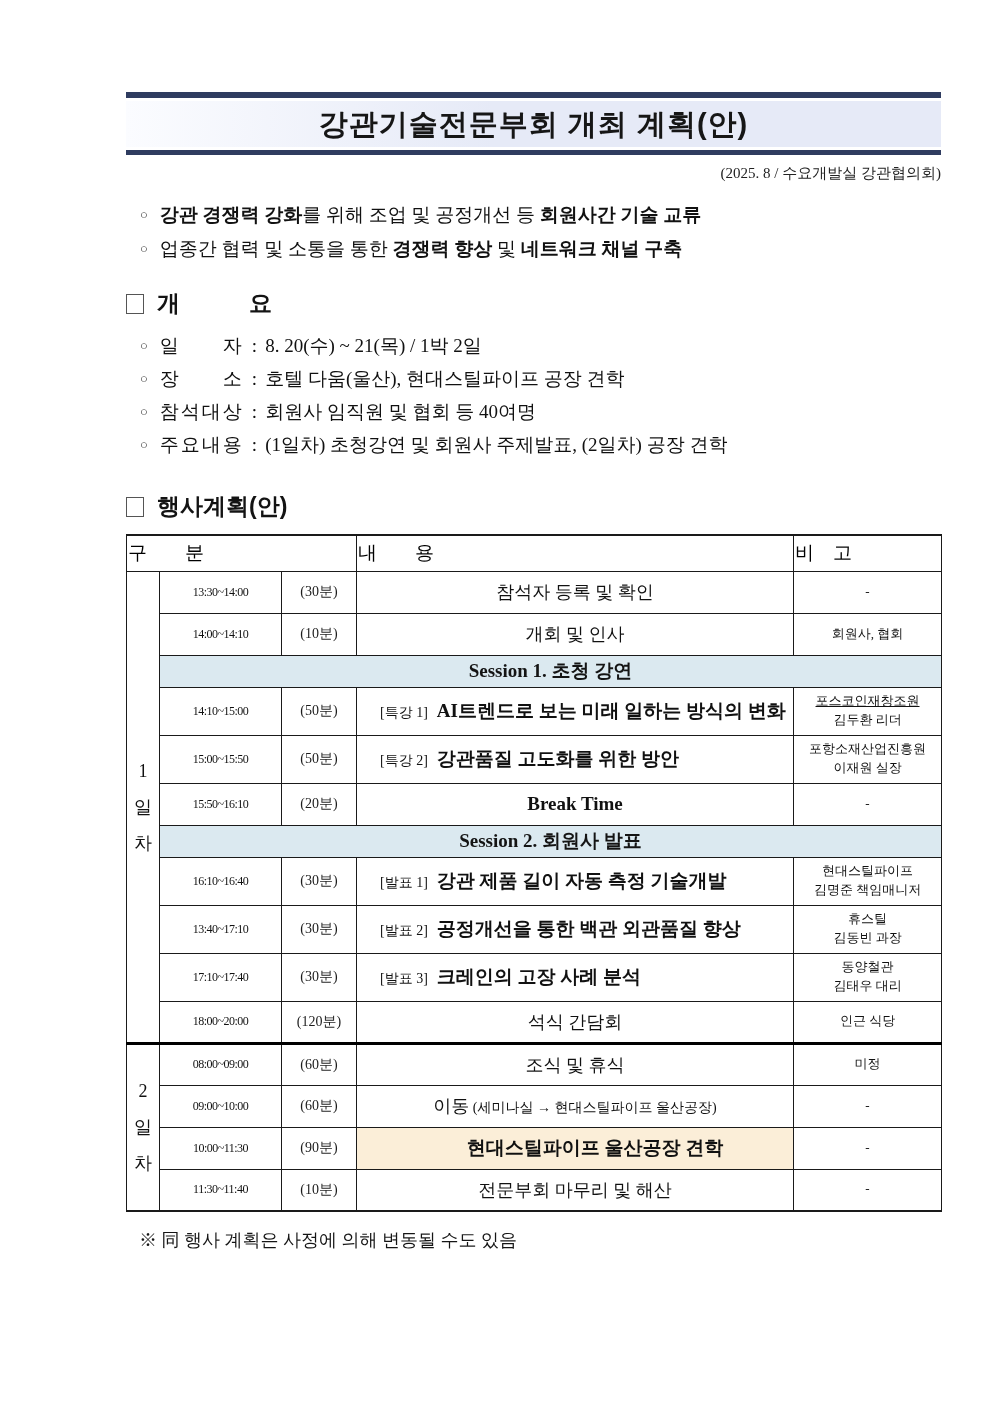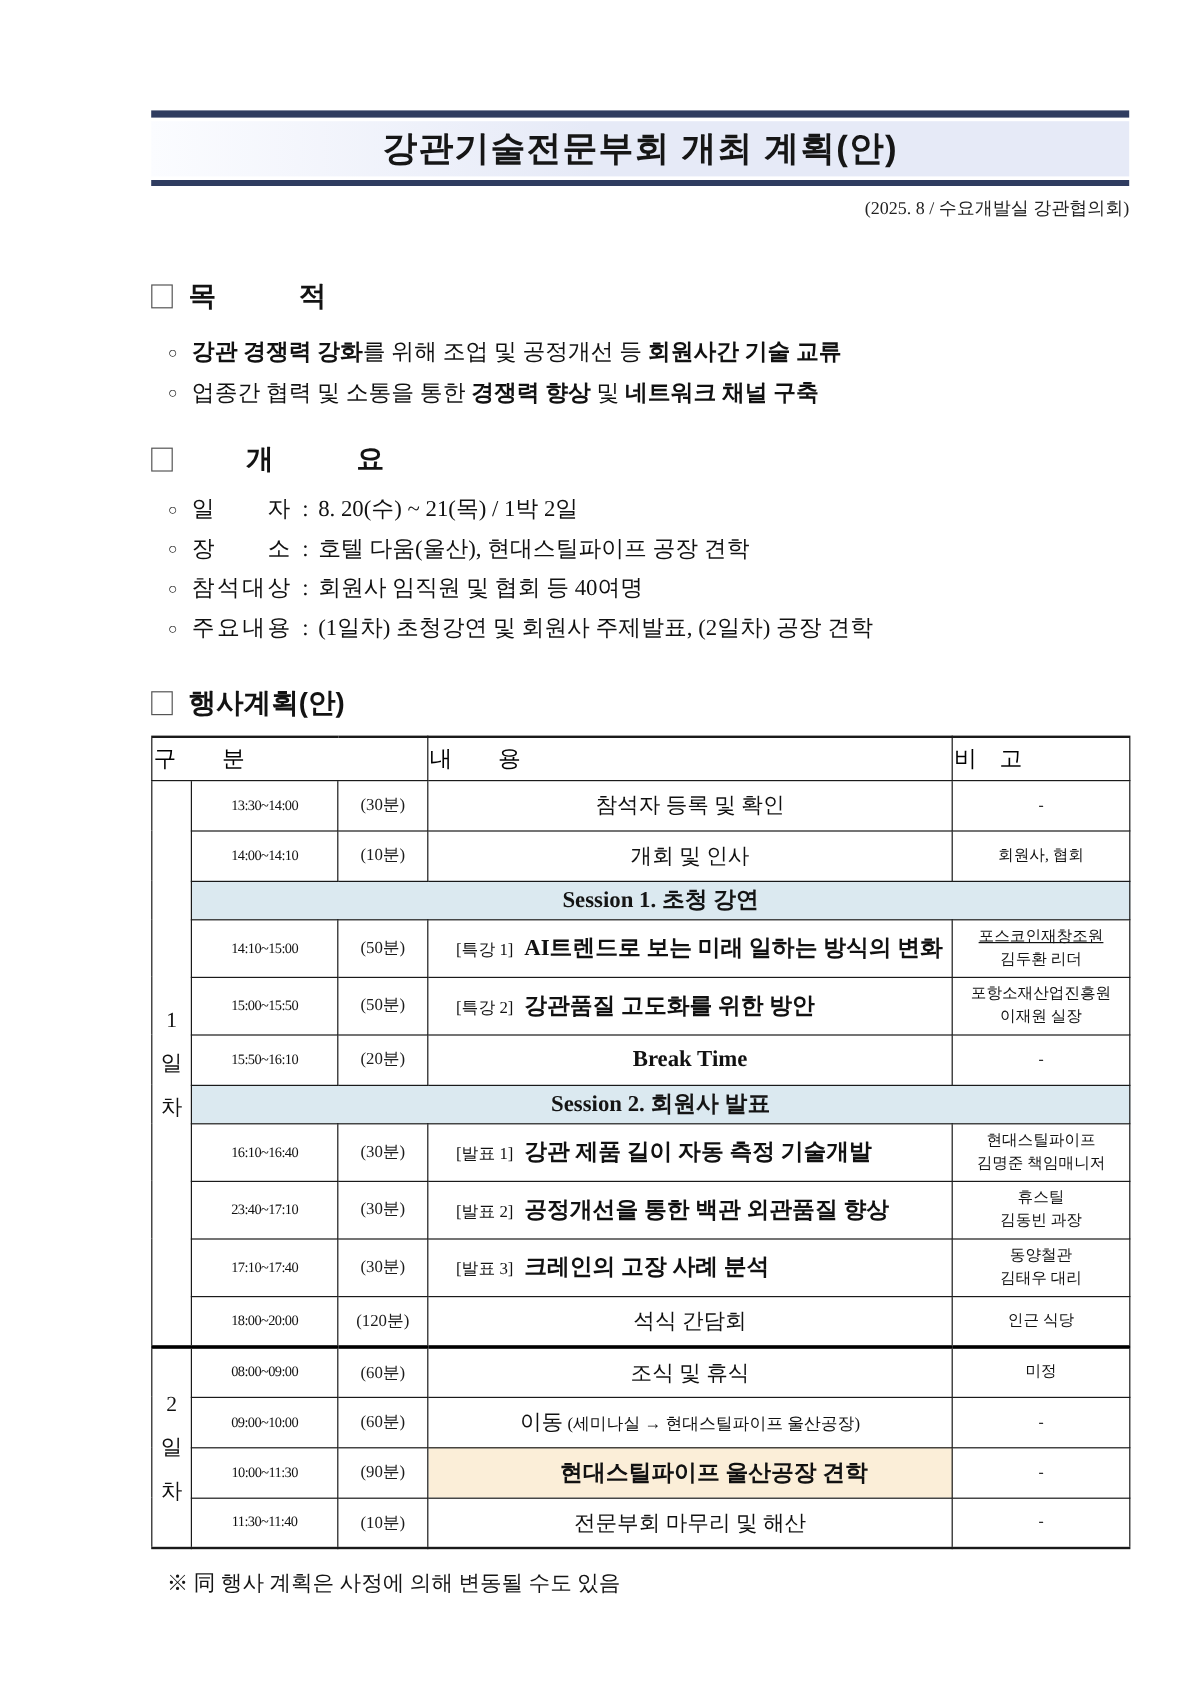--- a/index.html
+++ b/index.html
@@ -25,21 +25,21 @@
   .sec-h{
     display:flex;align-items:center;
     font-family:"Liberation Sans","DejaVu Sans",sans-serif;
     font-weight:bold;font-size:23px;color:#131313;
   }
   .sec-h .sq{
     display:inline-block;width:16px;height:18px;border:1.5px solid #555;
     margin-right:13px;flex:0 0 auto;
   }
   .h-purpose{margin-top:48px;}
-  .h-overview{margin-top:22px;gap:48px;}
+  .h-overview{margin-top:22px;}
   .h-plan{margin-top:30px;}
   
   .blist{margin-top:15px;padding-left:14px;}
   .bitem{font-size:19px;line-height:34px;color:#111;display:flex;}
   .bitem .circ{font-size:13px;margin:0 12px 0 0;line-height:34px;color:#222;flex:0 0 auto;}
   .bitem b{font-weight:bold;}
   .olist{margin-top:10px;padding-left:14px;}
   .oitem{font-size:19px;line-height:33px;display:flex;}
   .oitem .circ{font-size:13px;margin-right:12px;line-height:33px;color:#222;flex:0 0 auto;}
   .oitem .lbl{letter-spacing:2px;white-space:pre;}
@@ -81,24 +81,20 @@
 <body>
 
 <div class="page">
 
   <div class="title-band">
     <div class="title-band-inner">강관기술전문부회 개최 계획(안)</div>
   </div>
 
   <div class="subtitle">(2025. 8 / 수요개발실 강관협의회)</div>
 
-  <div class="sec-h h-purpose">
-    <span class="sq"></span>
-    <span>목　　　적</span>
-  </div>
   <div class="blist">
       <div class="bitem">
         <span class="circ">○</span>
         <span><b>강관 경쟁력 강화</b><span>를 위해 조업 및 공정개선 등 </span><b>회원사간 기술 교류</b></span>
       </div>
       <div class="bitem">
         <span class="circ">○</span>
         <span><span>업종간 협력 및 소통을 통한 </span><b>경쟁력 향상</b><span> 및 </span><b>네트워크 채널 구축</b></span>
       </div>
     </div>
@@ -213,21 +209,21 @@
         <tr>
           <td class="time">16:10~16:40</td>
           <td class="dur">(30분)</td>
           <td class="content left"><span class="prefix">[발표 1]</span><span class="ttl">강관 제품 길이 자동 측정 기술개발</span></td>
           <td class="remark">
             <div>현대스틸파이프</div>
             <div>김명준 책임매니저</div>
           </td>
         </tr>
         <tr>
-          <td class="time">23:40~17:10</td>
+          <td class="time">13:40~17:10</td>
           <td class="dur">(30분)</td>
           <td class="content left"><span class="prefix">[발표 2]</span><span class="ttl">공정개선을 통한 백관 외관품질 향상</span></td>
           <td class="remark">
             <div>휴스틸</div>
             <div>김동빈 과장</div>
           </td>
         </tr>
         <tr>
           <td class="time">17:10~17:40</td>
           <td class="dur">(30분)</td>

